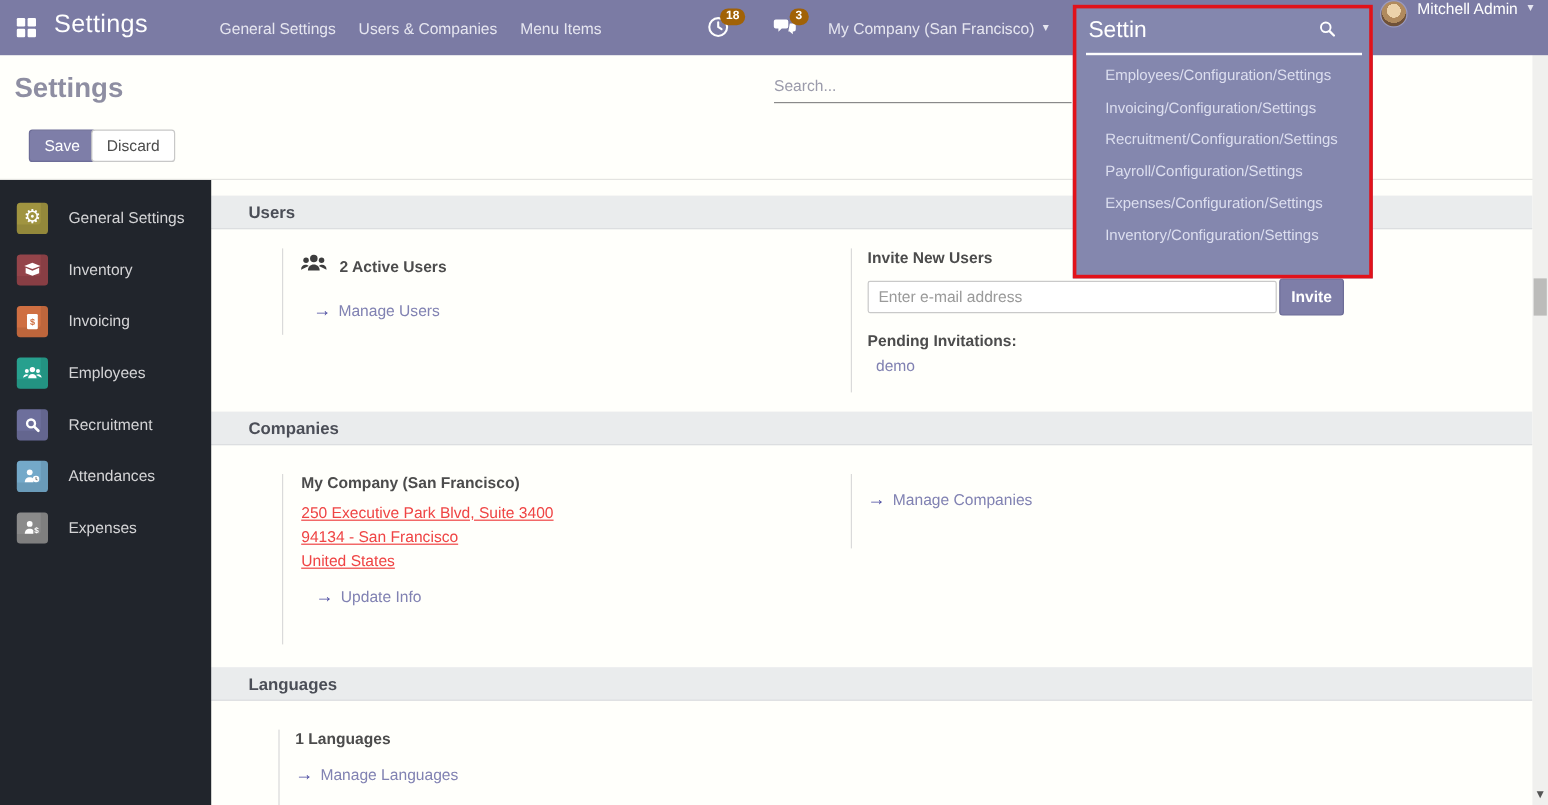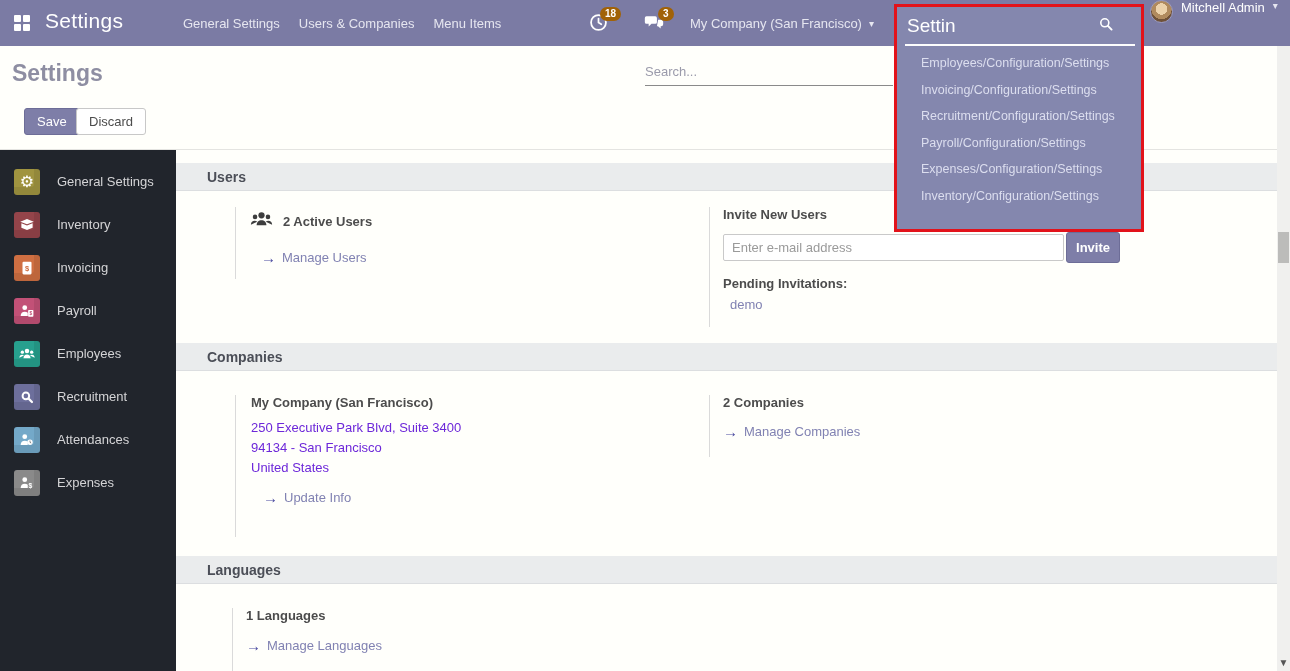--- a/index.html
+++ b/index.html
@@ -46,21 +46,21 @@
   .sb-label { color:#d4d4d6; font-size:13px; }
 
   
   #content { position:absolute; left:176px; top:150px; width:1101px; height:521px; background:#fffffb; z-index:1; }
   .section-header { position:absolute; left:0; width:1101px; height:28px; background:#eaeced; border-bottom:1px solid #dcdee0; font-size:14px; font-weight:bold; color:#4b4e57; line-height:28px; padding-left:31px; }
   .col-block { position:absolute; border-left:1px solid #dadada; padding-left:13px; }
   .bold-label { font-size:13px; font-weight:bold; color:#4c4c4c; }
   .link-row { display:flex; align-items:center; gap:6px; cursor:pointer; }
   .link-arrow { color:#4a4aa0; font-weight:bold; font-size:15px; line-height:1; }
   .link-text { color:#8182b2; font-size:13px; }
-  .muted { color:#6d28d9; font-size:13px; line-height:20px; }
+  .muted { color:#ef4444; font-size:13px; line-height:20px;text-decoration:underline; }
   .email-input { width:341px; height:27px; border:1px solid #c9c9c9; border-radius:2px; padding:0 8px; font-size:13px; color:#555; outline:none; font-family:"Liberation Sans", sans-serif; }
   .email-input::placeholder { color:#9a9a9a; }
   .btn-invite { width:54px; height:31px; background:#7e7ea8; color:#ffffff; border:1px solid #6d6d97; border-radius:3px; font-weight:bold; font-size:13px; cursor:pointer; margin-left:2px; font-family:"Liberation Sans", sans-serif; }
   .tag-link { color:#8182b2; font-size:13px; cursor:pointer; }
 
   
   #scrollbar { position:absolute; left:1277px; top:46px; width:13px; height:625px; background:#f0f0ee; z-index:2; }
   .sb-thumb { position:absolute; left:1px; top:186px; width:11px; height:31px; background:#bcbcba; cursor:grab; }
   .sb-down { position:absolute; left:0; bottom:3px; width:13px; text-align:center; color:#555; font-size:10px; cursor:pointer; }
 </style>
@@ -153,31 +153,20 @@
     <span class="sb-label">Inventory</span>
   </div>
   <div class="sb-item">
     <div class="sb-icon" style="background-color: rgb(207, 111, 66);">
       <svg width="18" height="18" viewBox="0 0 24 24">
           <rect x="6" y="3.5" width="12" height="17" rx="1.5" fill="#fff"></rect>
           <text x="12" y="16" font-size="10" fill="#cf6f42" text-anchor="middle" font-weight="bold" font-family="Liberation Sans, sans-serif">$</text>
         </svg>
     </div>
     <span class="sb-label">Invoicing</span>
-  </div>
-  <div class="sb-item">
-    <div class="sb-icon" style="background-color: rgb(194, 81, 119);">
-      <svg width="18" height="18" viewBox="0 0 24 24">
-          <circle cx="9" cy="7.5" r="3.2" fill="#fff"></circle>
-          <path d="M3.5 18.5c0-3.5 2.3-5.6 5.5-5.6 1.6 0 3 .5 4 1.5 v4.1z" fill="#fff"></path>
-          <rect x="13.5" y="10.5" width="7" height="9" rx="1" fill="#fff"></rect>
-          <text x="17" y="17.5" font-size="6.5" fill="#c25177" text-anchor="middle" font-weight="bold" font-family="Liberation Sans, sans-serif">$</text>
-        </svg>
-    </div>
-    <span class="sb-label">Payroll</span>
   </div>
   <div class="sb-item">
     <div class="sb-icon" style="background-color: rgb(39, 160, 142);">
       <svg width="18" height="18" viewBox="0 0 24 24" fill="#fff">
           <circle cx="5.8" cy="9.5" r="2.2"></circle>
           <circle cx="18.2" cy="9.5" r="2.2"></circle>
           <circle cx="12" cy="8" r="3"></circle>
           <path d="M1.8 17c0-2.4 1.6-3.9 3.6-3.9 1 0 1.9.4 2.5 1z"></path>
           <path d="M22.2 17c0-2.4-1.6-3.9-3.6-3.9-1 0-1.9.4-2.5 1z"></path>
           <path d="M7.3 17.6c0-3 2-4.8 4.7-4.8s4.7 1.8 4.7 4.8z"></path>
@@ -260,21 +249,20 @@
       <div>94134 - San Francisco</div>
       <div>United States</div>
     </div>
     <div class="link-row" style="margin-top:12px; margin-left:12px;">
       <span class="link-arrow">→</span>
       <span class="link-text">Update Info</span>
     </div>
   </div>
 
   <div class="col-block" style="left:533px; top:245px; width:300px; height:62px;">
-    <div class="bold-label">2 Companies</div>
     <div class="link-row" style="margin-top:14px;">
       <span class="link-arrow">→</span>
       <span class="link-text">Manage Companies</span>
     </div>
   </div>
 
   <div class="section-header" style="top:406px;">Languages</div>
 
   <div class="col-block" style="left:56px; top:458px; width:420px; height:63px;">
     <div class="bold-label">1 Languages</div>

